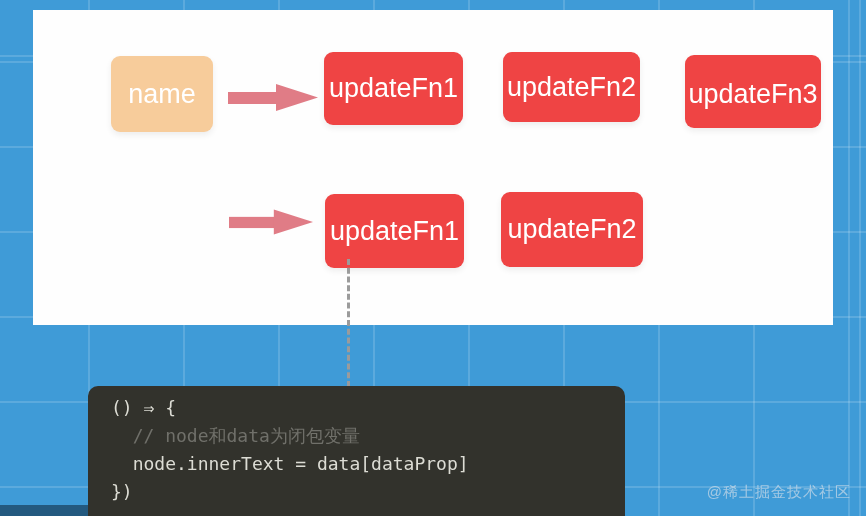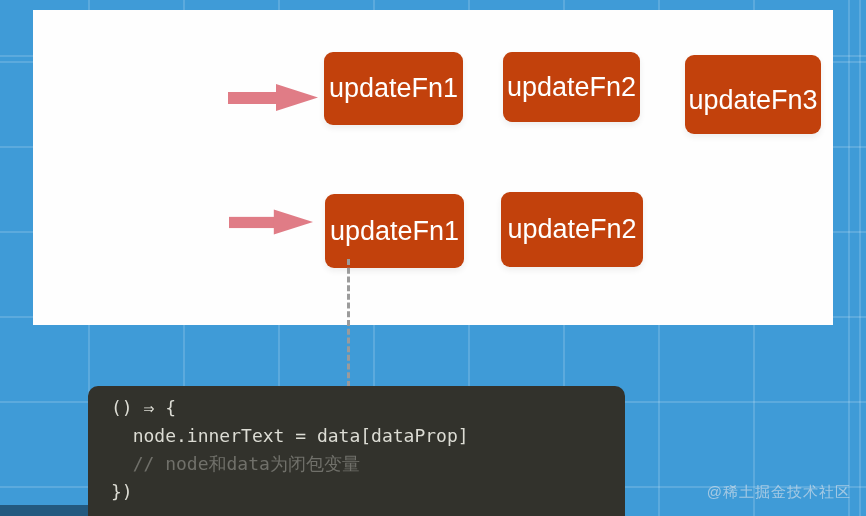--- a/index.html
+++ b/index.html
@@ -33,28 +33,28 @@
     justify-content: center;
     color: #FFFFFF;
     border-radius: 9px;
     box-shadow: 0 3px 6px rgba(0,0,0,0.07);
   }
   .box-key {
     background: #F7CC9B;
     font-size: 27px;
   }
   .box-fn {
-    background: #c2410c;
+    background: #ef4444;
     font-size: 27px;
   }
   .box-name { left: 78px;  top: 46px;  width: 102px; height: 76px; }
   .box-age  { left: 78px;  top: 175px; width: 102px; height: 70px; }
   .box-r1f1 { left: 291px; top: 42px;  width: 139px; height: 73px; }
   .box-r1f2 { left: 470px; top: 42px;  width: 137px; height: 70px; }
-  .box-r1f3 { left: 652px; top: 45px;  width: 136px; height: 73px; padding-top: 12px; height: 67px; }
+  .box-r1f3 { left: 652px; top: 45px;  width: 136px; height: 73px; padding-top: 6px; height: 67px; }
   .box-r2f1 { left: 292px; top: 184px; width: 139px; height: 74px; }
   .box-r2f2 { left: 468px; top: 182px; width: 142px; height: 75px; }
   .arrow {
     position: absolute;
   }
   .arrow-1 { left: 195px; top: 72px;  width: 90px; height: 31px; }
   .arrow-2 { left: 196px; top: 197px; width: 84px; height: 30px; }
   .connector {
     position: absolute;
     left: 347px;
@@ -101,20 +101,23 @@
     background: rgba(12,34,54,0.55);
   }
 </style>
 </head>
 <body>
 
 <div id="stage">
 
   <div class="panel">
 
+    <div class="box box-key box-name">
+      <span>name</span>
+    </div>
     <svg class="arrow arrow-1" viewBox="0 0 90 31">
       <rect x="0" y="10" width="50" height="12" fill="#E07C86"></rect>
       <polygon points="48,2 90,15.5 48,29" fill="#E07C86"></polygon>
     </svg>
     <div class="box box-fn box-r1f1">
       <span>updateFn1</span>
     </div>
     <div class="box box-fn box-r1f2">
       <span>updateFn2</span>
     </div>
@@ -132,22 +135,22 @@
     <div class="box box-fn box-r2f2">
       <span>updateFn2</span>
     </div>
 
   </div>
 
   <div class="connector"></div>
 
   <div class="code-block">
     <div class="code-line">() ⇒ {</div>
+    <div class="code-line comment">  // node和data为闭包变量</div>
     <div class="code-line">  node.innerText = data[dataProp]</div>
-    <div class="code-line comment">  // node和data为闭包变量</div>
     <div class="code-line">})</div>
   </div>
 
   <div class="bottom-strip"></div>
 
   <div class="watermark">@稀土掘金技术社区</div>
 
 </div>
 
 </body></html>

